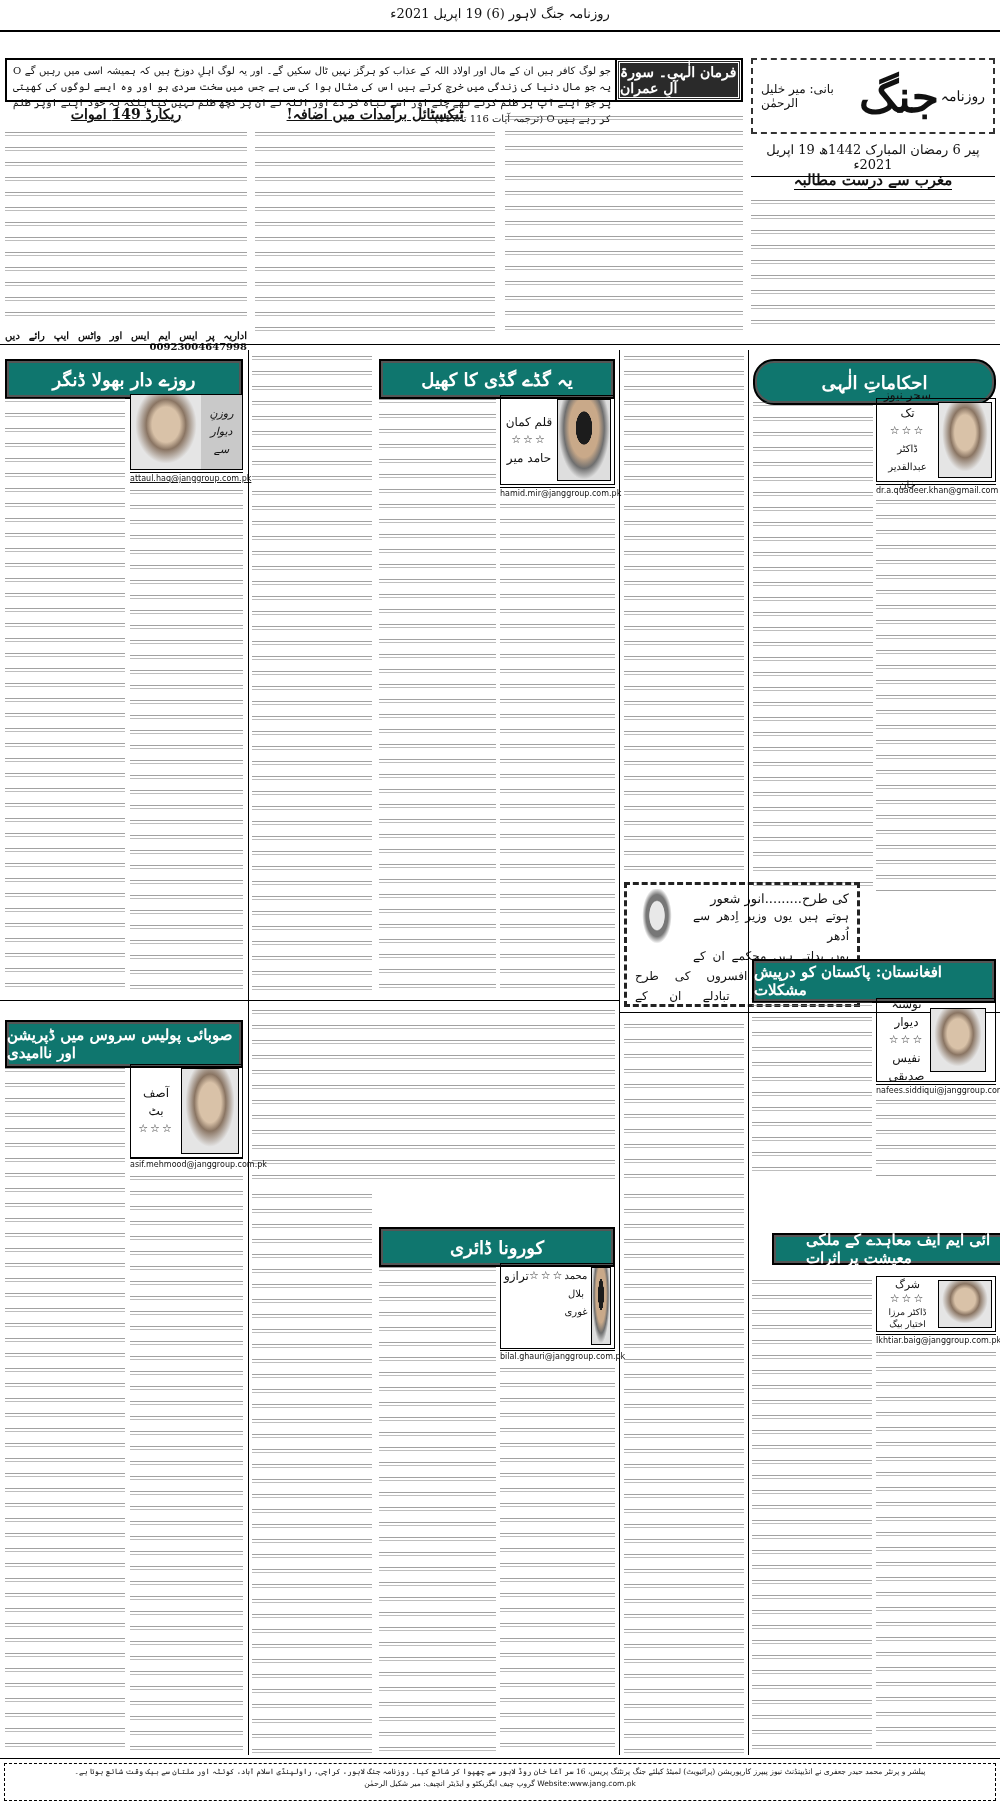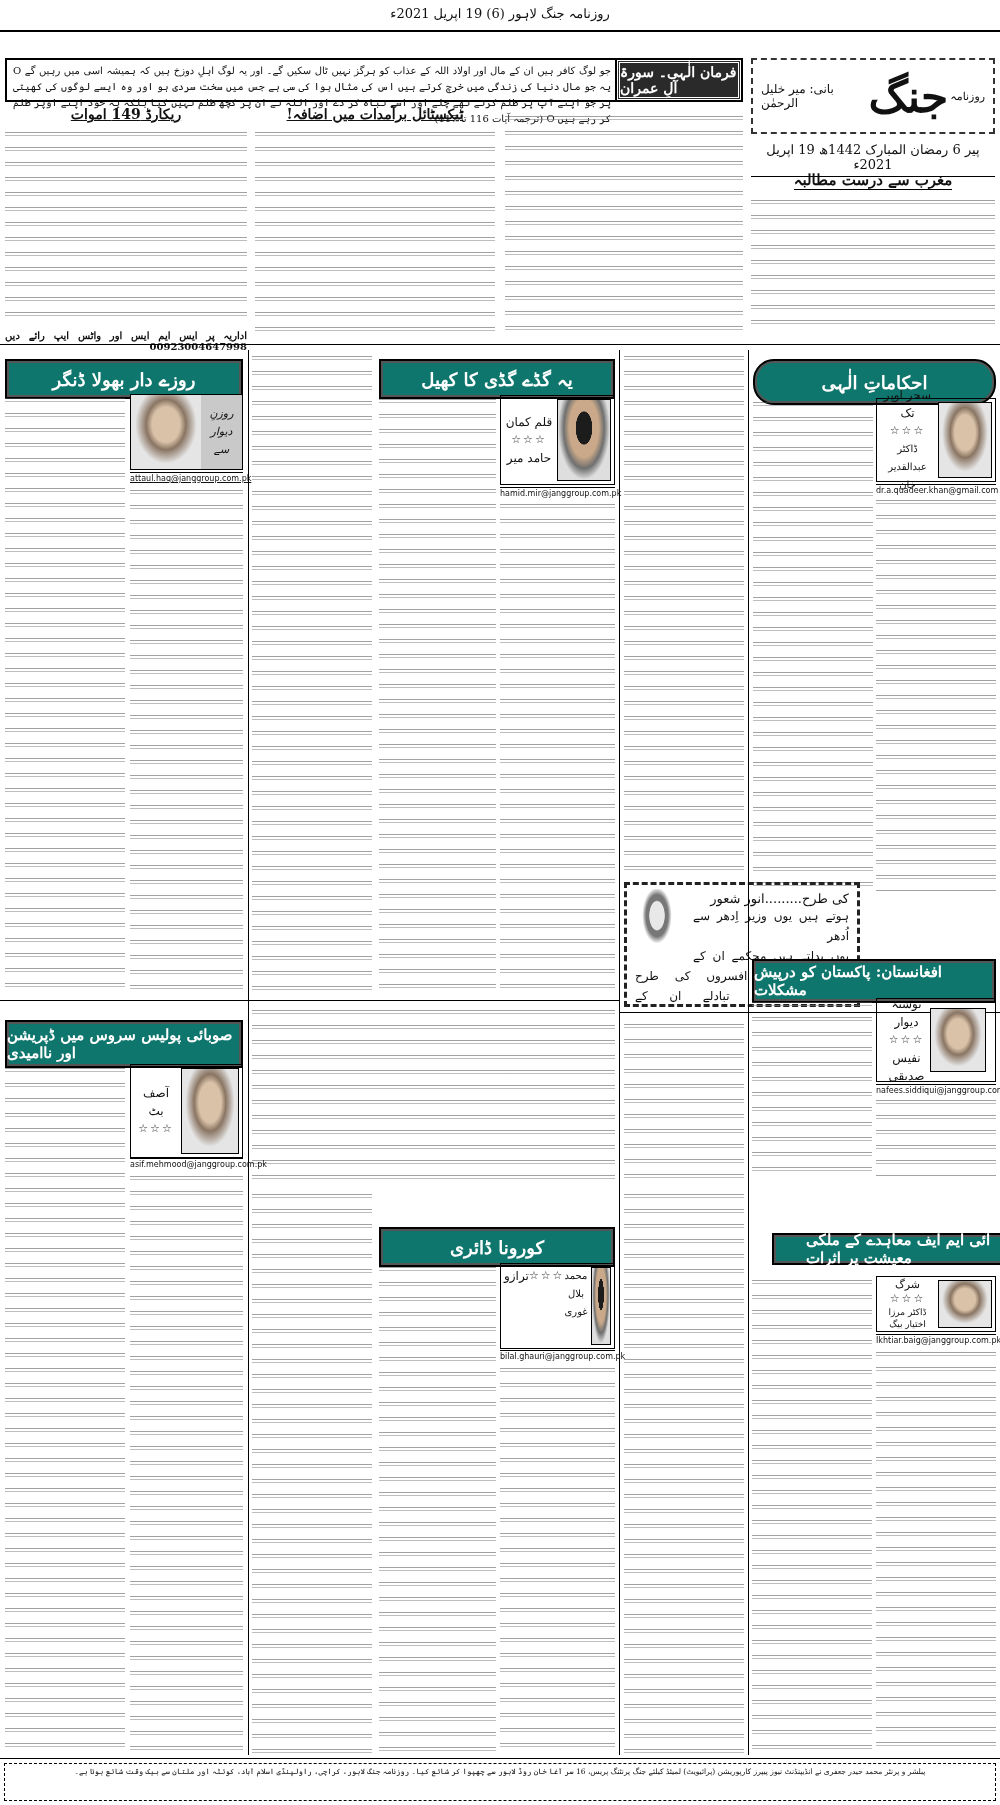--- a/index.html
+++ b/index.html
@@ -3,21 +3,21 @@
 <meta charset="utf-8">
 <style>
   * { box-sizing: border-box; margin: 0; padding: 0; }
   body { width: 1000px; height: 1805px; background: #fff; font-family: "DejaVu Serif", serif; color: #111; overflow: hidden; position: relative; }
   .urdu { direction: rtl; text-align: justify; }
   .abs { position: absolute; }
   .topline { top: 6px; left: 0; width: 1000px; text-align: center; font-size: 13px; height: 22px; }
   .rule { background: #000; height: 2px; }
   .masthead { top: 58px; left: 751px; width: 244px; height: 76px; border: 2px dashed #333; display: flex; align-items: center; justify-content: space-between; padding: 4px 8px; gap: 13px; }
   .logo { font-size: 44px; font-weight: bold; color: #111; letter-spacing: -2px; }
-  .logo-small { font-size: 11px; }
+  .logo-small { font-size: 14px; }
   .founder { font-size: 12px; }
   .quran { top: 58px; left: 5px; width: 738px; height: 44px; border: 2px solid #000; display: flex; }
   .quran-title { background: #2a2a2a; color: #fff; border: 3px double #fff; outline: 2px solid #000; width: 124px; display: flex; align-items: center; justify-content: center; font-size: 14px; font-weight: bold; }
   .quran-text { flex: 1; font-size: 10px; padding: 3px 6px; line-height: 16px; }
   .dateline { top: 142px; left: 751px; width: 244px; text-align: center; font-size: 13px; border-bottom: 1px solid #000; padding-bottom: 4px; }
   .edtitle { font-size: 15px; font-weight: bold; text-align: center; border-bottom: 1px solid #000; display: inline-block; }
   .col { font-size: 9.5px; line-height: 15px; color: #222; overflow: hidden; }
   .textlines { height: 100%; background: repeating-linear-gradient(to bottom, transparent 0, transparent 4px, #555 4px, #555 5px, transparent 5px, transparent 7px, #888 7px, #888 8px, transparent 8px, transparent 15px); opacity: 0.55; }
   .vrule { background: #000; width: 1px; }
   .hdr { background: #0f766e; color: #fff; display: flex; align-items: center; justify-content: center; font-size: 18px; font-weight: bold; border: 2px solid #000; box-shadow: inset 0 0 0 2px #555; margin-top: 7px; }
@@ -75,21 +75,21 @@
 </div>
 <div class="abs col" style="top:128px;left:5px;width:242px;height:196px;">
     <div class="textlines"></div>
   </div>
 <div class="abs urdu" style="top:330px;left:5px;width:242px;font-size:10px;font-weight:bold;">اداریہ پر ایس ایم ایس اور واٹس ایپ رائے دیں 00923004647998</div>
 <div class="abs rule" style="top:344px;left:0;width:1000px;height:1px;"></div>
 
 <div class="abs hdr" style="top:352px;left:753px;width:243px;height:46px;border-radius:21px;">احکاماتِ الٰہی</div>
 <div class="abs box" style="top:398px;left:876px;width:120px;height:84px;padding:3px;display:flex;gap:3px;">
   <div style="flex:1;display:flex;flex-direction:column;justify-content:center;">
-    <div class="byline">سحر اوپر تک</div>
+    <div class="byline">سحر نیوز تک</div>
     <div class="stars byline">☆☆☆</div>
     <div class="byline" style="font-size:10px;">ڈاکٹر عبدالقدیر خان</div>
   </div>
   <div class="photo" style="width:54px;"></div>
 </div>
 <div class="abs email" style="top:484px;left:876px;width:120px;">dr.a.quadeer.khan@gmail.com</div>
 <div class="abs col" style="top:398px;left:753px;width:120px;height:495px;">
     <div class="textlines"></div>
   </div>
 <div class="abs col" style="top:496px;left:876px;width:120px;height:397px;">
@@ -226,13 +226,14 @@
 <div class="abs col" style="top:1348px;left:876px;width:120px;height:406px;">
     <div class="textlines"></div>
   </div>
 <div class="abs col" style="top:1190px;left:624px;width:120px;height:564px;">
     <div class="textlines"></div>
   </div>
 
 <div class="abs rule" style="top:1758px;left:0;width:1000px;height:1px;"></div>
 <div class="abs footer">
   <div>پبلشر و پرنٹر محمد حیدر جعفری نے انڈیپنڈنٹ نیوز پیپرز کارپوریشن (پرائیویٹ) لمیٹڈ کیلئے جنگ پرنٹنگ پریس، 16 سر آغا خان روڈ لاہور سے چھپوا کر شائع کیا۔ روزنامہ جنگ لاہور، کراچی، راولپنڈی اسلام آباد، کوئٹہ اور ملتان سے بیک وقت شائع ہوتا ہے۔</div>
+  <div><span style="direction:ltr;font-family:'DejaVu Sans',sans-serif;">Website:www.jang.com.pk</span> <span>گروپ چیف ایگزیکٹو و ایڈیٹر انچیف: میر شکیل الرحمٰن</span></div>
 </div>
 
 </body></html>

